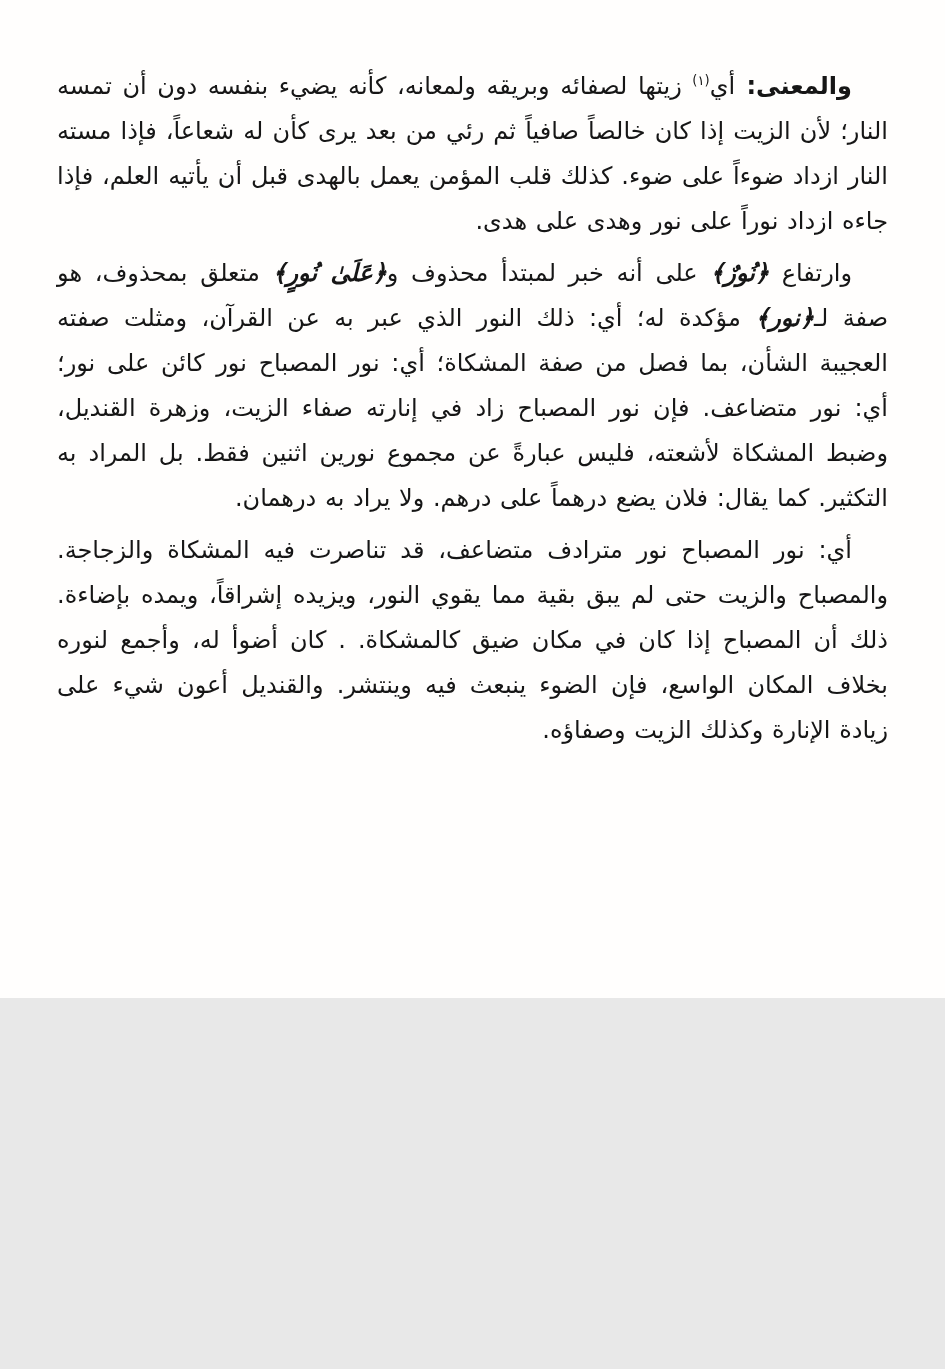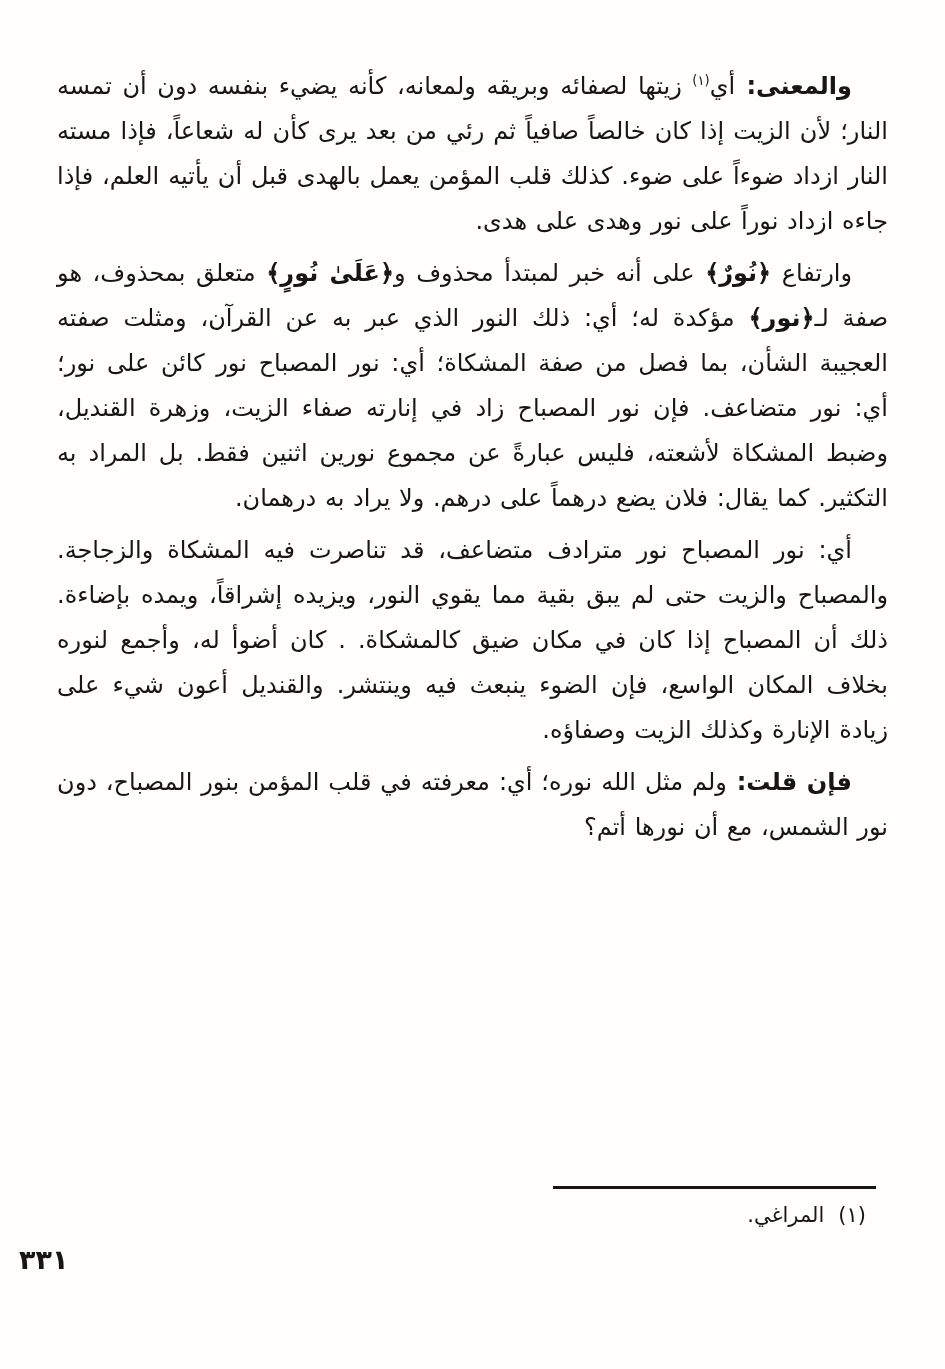--- a/index.html
+++ b/index.html
@@ -3,41 +3,41 @@
 <meta charset="utf-8">
 <style>
   html, body {
     margin: 0;
     padding: 0;
     background: #e8e8e8;
   }
   .page {
     position: relative;
     width: 945px;
-    height: 1369px;
+    height: 998px;
     margin: 0 auto;
     background: #fffefd;
     color: #161616;
     font-family: "DejaVu Sans", sans-serif;
     direction: rtl;
     overflow: hidden;
   }
   .text-block {
     padding: 64px 57px 0 57px;
     font-size: 24px;
     line-height: 45px;
   }
   .text-block p {
     margin: 0 0 7px 0;
     text-align: justify;
     text-indent: 36px;
     word-spacing: 1px;
   }
   .seg-bold   { font-weight: bold; }
-  .seg-quran  { font-weight: bold; }
+  .seg-quran  { font-weight: bold; font-style: italic; }
   .seg-sup {
     font-size: 0.55em;
     vertical-align: super;
     line-height: 0;
   }
   .footnote-rule {
     position: absolute;
     top: 1186px;
     right: 69px;
     width: 323px;
@@ -66,21 +66,20 @@
 </style>
 </head>
 <body>
 
 <div class="page">
 
   <main class="text-block" id="text-block">
       <p><span class="seg-bold">والمعنى: </span><span class="seg-normal">أي</span><span class="seg-sup">(١)</span><span class="seg-normal"> زيتها لصفائه وبريقه ولمعانه، كأنه يضيء بنفسه دون أن تمسه النار؛ لأن الزيت إذا كان خالصاً صافياً ثم رئي من بعد يرى كأن له شعاعاً، فإذا مسته النار ازداد ضوءاً على ضوء. كذلك قلب المؤمن يعمل بالهدى قبل أن يأتيه العلم، فإذا جاءه ازداد نوراً على نور وهدى على هدى.</span></p>
       <p><span class="seg-normal">وارتفاع </span><span class="seg-quran">﴿نُورٌ﴾</span><span class="seg-normal"> على أنه خبر لمبتدأ محذوف و</span><span class="seg-quran">﴿عَلَىٰ نُورٍ﴾</span><span class="seg-normal"> متعلق بمحذوف، هو صفة لـ</span><span class="seg-quran">﴿نور﴾</span><span class="seg-normal"> مؤكدة له؛ أي: ذلك النور الذي عبر به عن القرآن، ومثلت صفته العجيبة الشأن، بما فصل من صفة المشكاة؛ أي: نور المصباح نور كائن على نور؛ أي: نور متضاعف. فإن نور المصباح زاد في إنارته صفاء الزيت، وزهرة القنديل، وضبط المشكاة لأشعته، فليس عبارةً عن مجموع نورين اثنين فقط. بل المراد به التكثير. كما يقال: فلان يضع درهماً على درهم. ولا يراد به درهمان.</span></p>
       <p><span class="seg-normal">أي: نور المصباح نور مترادف متضاعف، قد تناصرت فيه المشكاة والزجاجة. والمصباح والزيت حتى لم يبق بقية مما يقوي النور، ويزيده إشراقاً، ويمده بإضاءة. ذلك أن المصباح إذا كان في مكان ضيق كالمشكاة. . كان أضوأ له، وأجمع لنوره بخلاف المكان الواسع، فإن الضوء ينبعث فيه وينتشر. والقنديل أعون شيء على زيادة الإنارة وكذلك الزيت وصفاؤه.</span></p>
-      <p><span class="seg-bold">فإن قلت: </span><span class="seg-normal">ولم مثل الله نوره؛ أي: معرفته في قلب المؤمن بنور المصباح، دون نور الشمس، مع أن نورها أتم؟</span></p>
     </main>
 
   <div class="footnote-rule"></div>
 
   <div class="footnote">
     <span class="fn-marker">(١)</span><span>المراغي.</span>
   </div>
 
   <div class="page-number">٣٣١</div>
 

